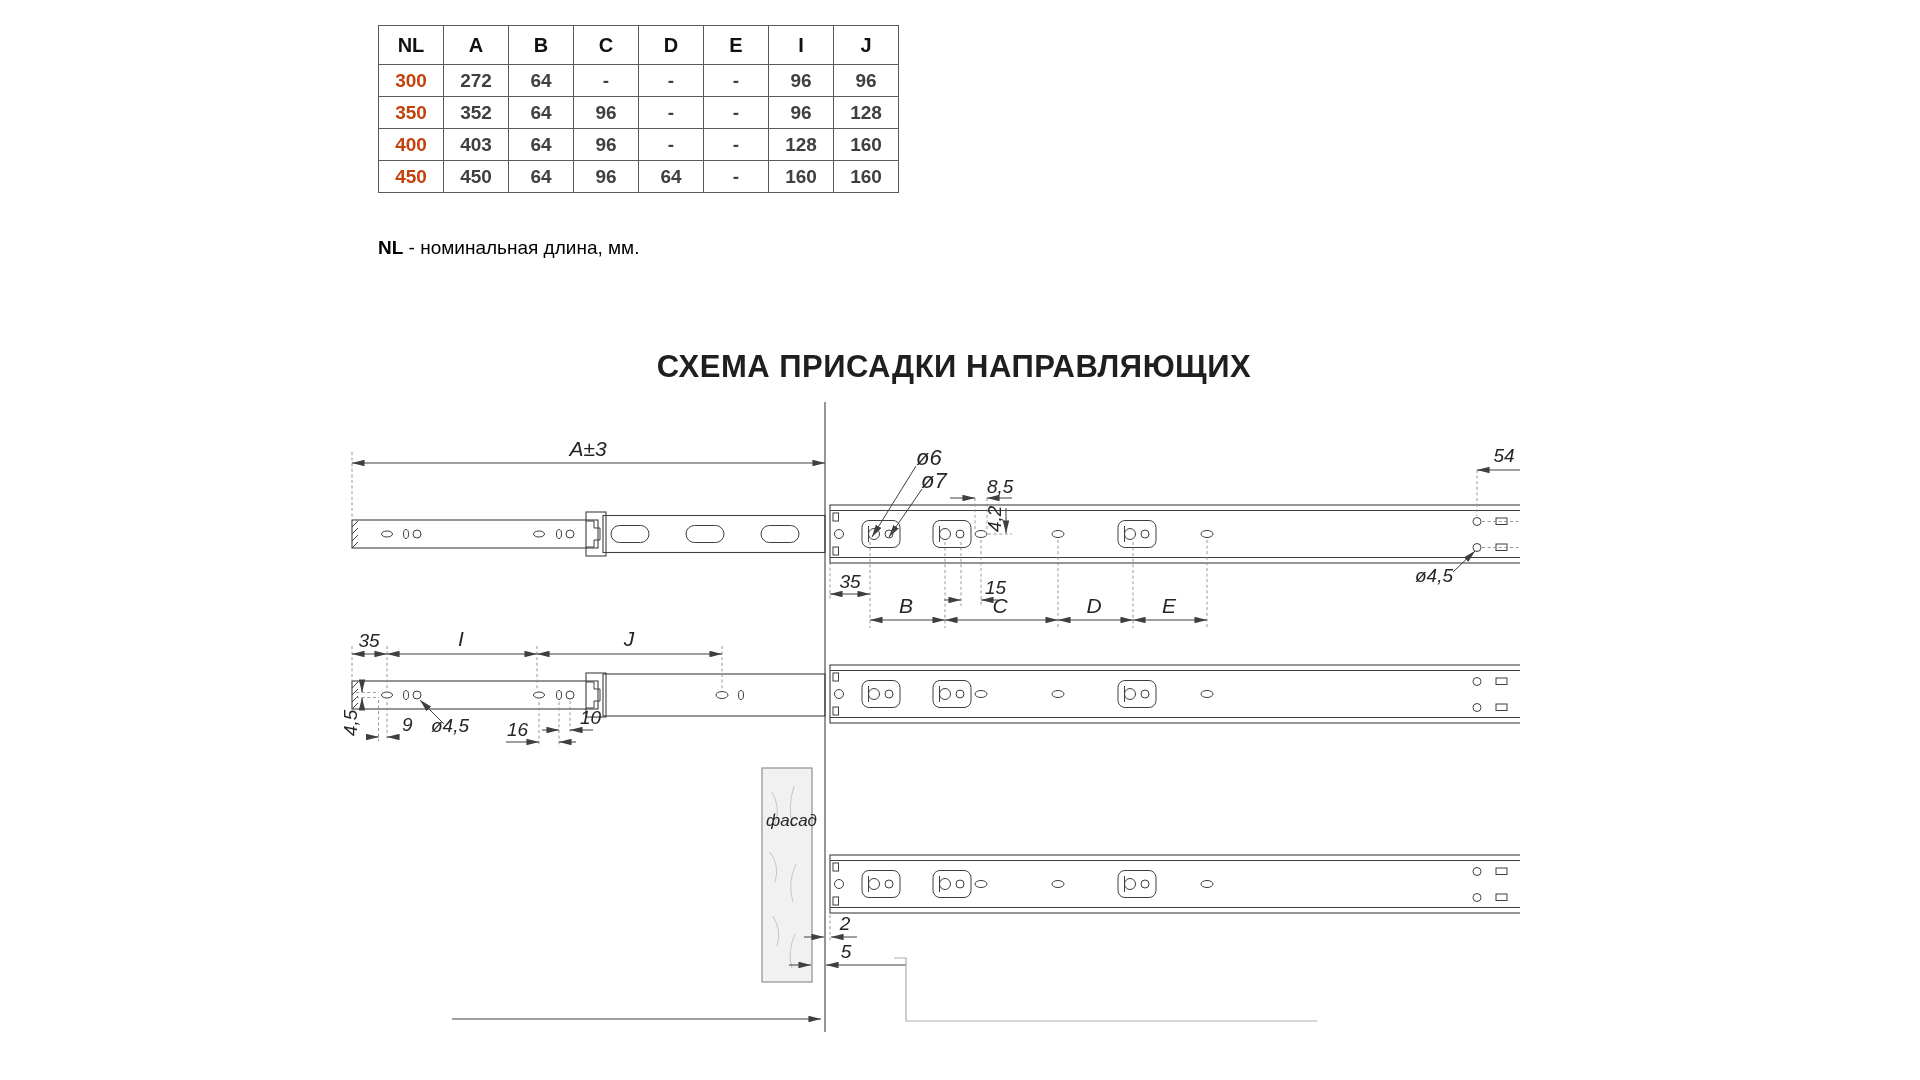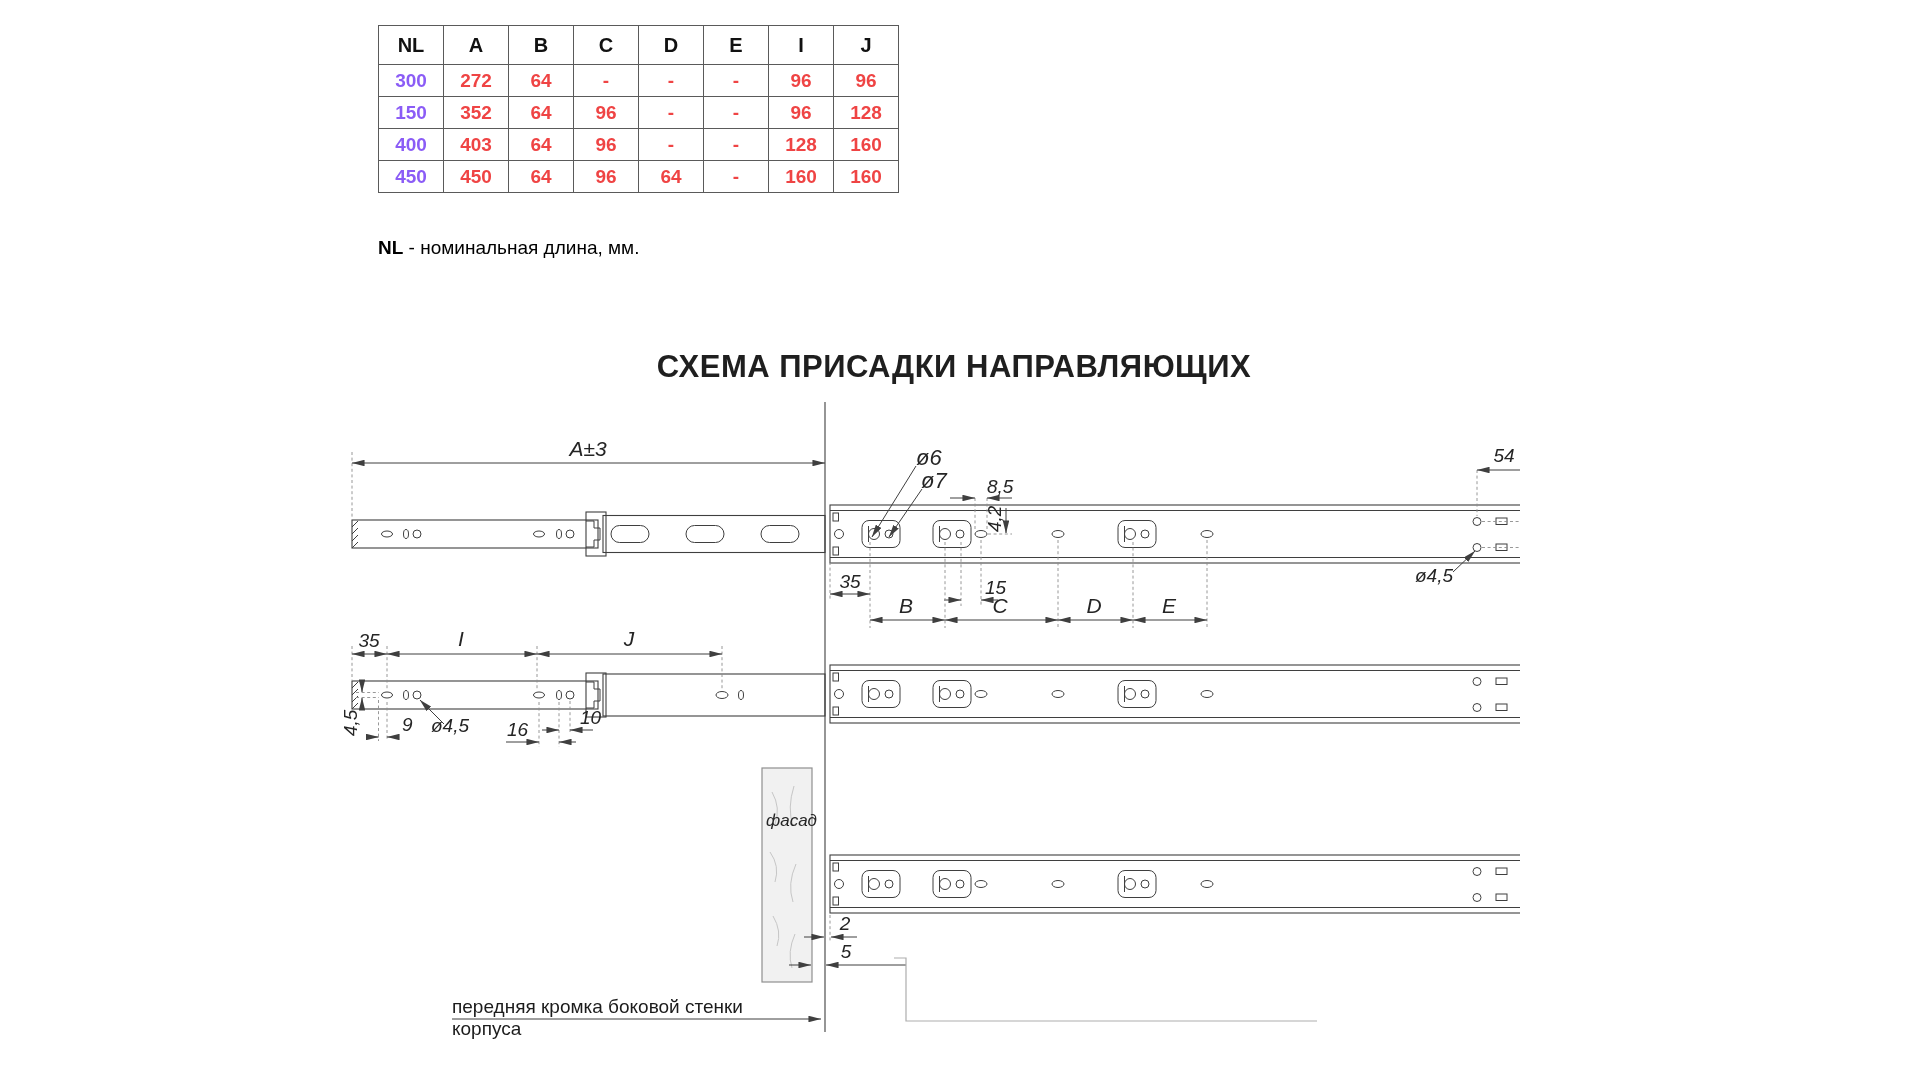--- a/index.html
+++ b/index.html
@@ -3,22 +3,22 @@
 <meta charset="utf-8">
 <style>
   html,body{margin:0;padding:0;background:#ffffff;}
   .page{position:relative;width:1520px;height:1080px;background:#fff;overflow:hidden;
         font-family:"Liberation Sans",sans-serif;color:#1c1c1c;}
   
   .spec-table{position:absolute;left:378px;top:25px;border-collapse:collapse;}
   .spec-table th,.spec-table td{border:1px solid #5a5a5a;width:62px;text-align:center;
         font-family:"Liberation Sans",sans-serif;}
   .spec-table thead th{height:36px;font-size:20px;font-weight:bold;color:#111;}
-  .spec-table tbody th{height:29px;font-size:19px;font-weight:bold;color:#8b5cf6;}
-  .spec-table tbody td{height:29px;font-size:19px;font-weight:bold;color:#ef4444;}
+  .spec-table tbody th{height:29px;font-size:19px;font-weight:bold;color:#c2410c;}
+  .spec-table tbody td{height:29px;font-size:19px;font-weight:bold;color:#404040;}
   
   .note{position:absolute;left:378px;top:237px;font-size:19px;color:#000000;}
   .note b{font-weight:bold;}
   .title{position:absolute;left:948px;top:343px;transform:translateX(-50%);margin:6px;
         font-size:31px;font-weight:bold;color:#1f1f1f;white-space:nowrap;letter-spacing:0.5px;}
   .edge-label{position:absolute;left:452px;top:996px;width:360px;font-size:19px;color:#1c1c1c;}
   .pto-note{position:absolute;left:918px;top:953px;font-size:19px;line-height:22px;color:#1c1c1c;}
   .pto-note b{font-weight:bold;}
   
   svg.draw{position:absolute;left:0;top:0;}
@@ -57,21 +57,21 @@
         <th>300</th>
         <td>272</td>
         <td>64</td>
         <td>-</td>
         <td>-</td>
         <td>-</td>
         <td>96</td>
         <td>96</td>
       </tr>
       <tr>
-        <th>150</th>
+        <th>350</th>
         <td>352</td>
         <td>64</td>
         <td>96</td>
         <td>-</td>
         <td>-</td>
         <td>96</td>
         <td>128</td>
       </tr>
       <tr>
         <th>400</th>
@@ -284,16 +284,15 @@
       <line x1="789" y1="965" x2="811" y2="965" class="dim-l" marker-end="url(#mE)"></line>
       <line x1="906" y1="965" x2="826" y2="965" class="dim-l" marker-end="url(#mE)"></line>
       <text class="mid" x="846" y="958">5</text>
 
       <path d="M894,958 H906 V1021 H1317" class="bracket"></path>
 
       <line x1="452" y1="1019" x2="821" y2="1019" class="dim-l" marker-end="url(#mE)"></line>
     </g>
   </svg>
 
-  <div class="edge-label">передняя кромка боковой стенки корпуса</div>
 
 
 </div>
 
 </body></html>

